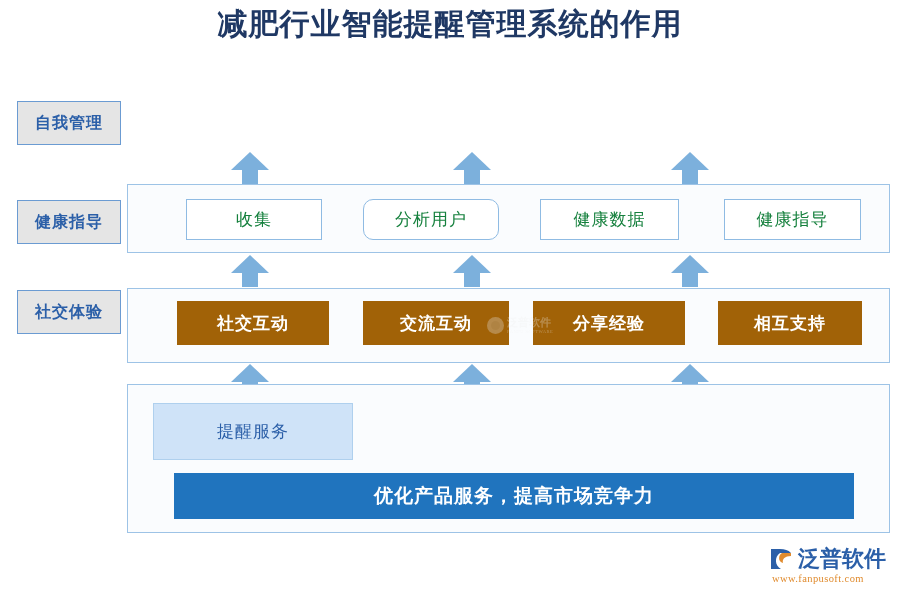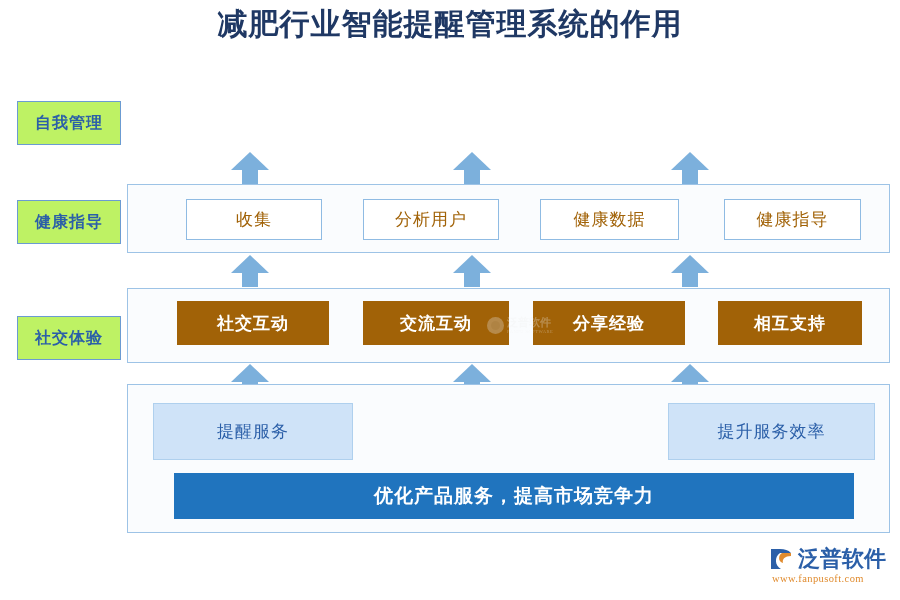--- a/index.html
+++ b/index.html
@@ -35,21 +35,21 @@
     letter-spacing: 1px;
     font-family: "Liberation Serif", "DejaVu Serif", serif;
   }
 
   
   .stage-label {
     position: absolute;
     left: 17px;
     width: 104px;
     height: 44px;
-    background: #bef264;
+    background: #e5e5e5;
     border: 1px solid #6B9BD2;
     box-sizing: border-box;
     display: flex;
     align-items: center;
     justify-content: center;
     font-size: 16px;
     font-weight: bold;
     color: #2B5FA8;
     letter-spacing: 1px;
   }
@@ -109,21 +109,21 @@
     position: absolute;
     box-sizing: border-box;
     display: flex;
     align-items: center;
     justify-content: center;
     letter-spacing: 1px;
   }
   .cell-outline {
     background: #ffffff;
     border: 1px solid #8FBBE3;
-    color: #a16207;
+    color: #15803d;
     font-size: 17px;
   }
   .cell-solid {
     background: #a16207;
     border: none;
     color: #ffffff;
     font-size: 17px;
     font-weight: bold;
   }
   .cell-tint {
@@ -229,21 +229,21 @@
 <div id="canvas">
 
   <div class="title">减肥行业智能提醒管理系统的作用</div>
 
   <div class="stage-label" style="top:101px;">
     <span>自我管理</span>
   </div>
   <div class="stage-label" style="top:200px;">
     <span>健康指导</span>
   </div>
-  <div class="stage-label" style="top:316px;">
+  <div class="stage-label" style="top:290px;">
     <span>社交体验</span>
   </div>
 
 
   <div class="arrow" style="left:231px; top:152px;">
     <div class="head"></div>
     <div class="stem"></div>
   </div>
   <div class="arrow" style="left:453px; top:152px;">
     <div class="head"></div>
@@ -252,21 +252,21 @@
   <div class="arrow" style="left:671px; top:152px;">
     <div class="head"></div>
     <div class="stem"></div>
   </div>
 
   <div class="row-box" style="top:184px; height:69px;">
   </div>
   <div class="cell cell-outline" style="left:186px; top:199px; width:136px; height:41px;">
     <span>收集</span>
   </div>
-  <div class="cell cell-outline" style="left:363px; top:199px; width:136px; height:41px;">
+  <div class="cell cell-outline" style="left:363px; top:199px; width:136px; height:41px;border-radius:10px;">
     <span>分析用户</span>
   </div>
   <div class="cell cell-outline" style="left:540px; top:199px; width:139px; height:41px;">
     <span>健康数据</span>
   </div>
   <div class="cell cell-outline" style="left:724px; top:199px; width:137px; height:41px;">
     <span>健康指导</span>
   </div>
 
   <div class="arrow" style="left:231px; top:255px;">
@@ -315,23 +315,20 @@
   </div>
   <div class="arrow" style="left:671px; top:364px;">
     <div class="head"></div>
     <div class="stem"></div>
   </div>
 
   <div class="row-box" style="top:384px; height:149px;">
   </div>
   <div class="cell cell-tint" style="left:153px; top:403px; width:200px; height:57px;justify-content:center;">
     <span>提醒服务</span>
-  </div>
-  <div class="cell cell-tint" style="left:668px; top:403px; width:207px; height:57px;">
-    <span>提升服务效率</span>
   </div>
   <div class="bottom-bar" style="left:174px; top:473px; width:680px; height:46px;">
     <span>优化产品服务，提高市场竞争力</span>
   </div>
 
   <div class="logo">
     <div class="logo-row">
       <div class="logo-mark">
         <svg width="26" height="26" viewBox="0 0 26 26" aria-hidden="true">
           <path d="M3 3 L3 23 L13 23 C7 20 6 11 12 7 L23 7 C20 4 17 3 12 3 Z" fill="#2B5FA8"></path>

